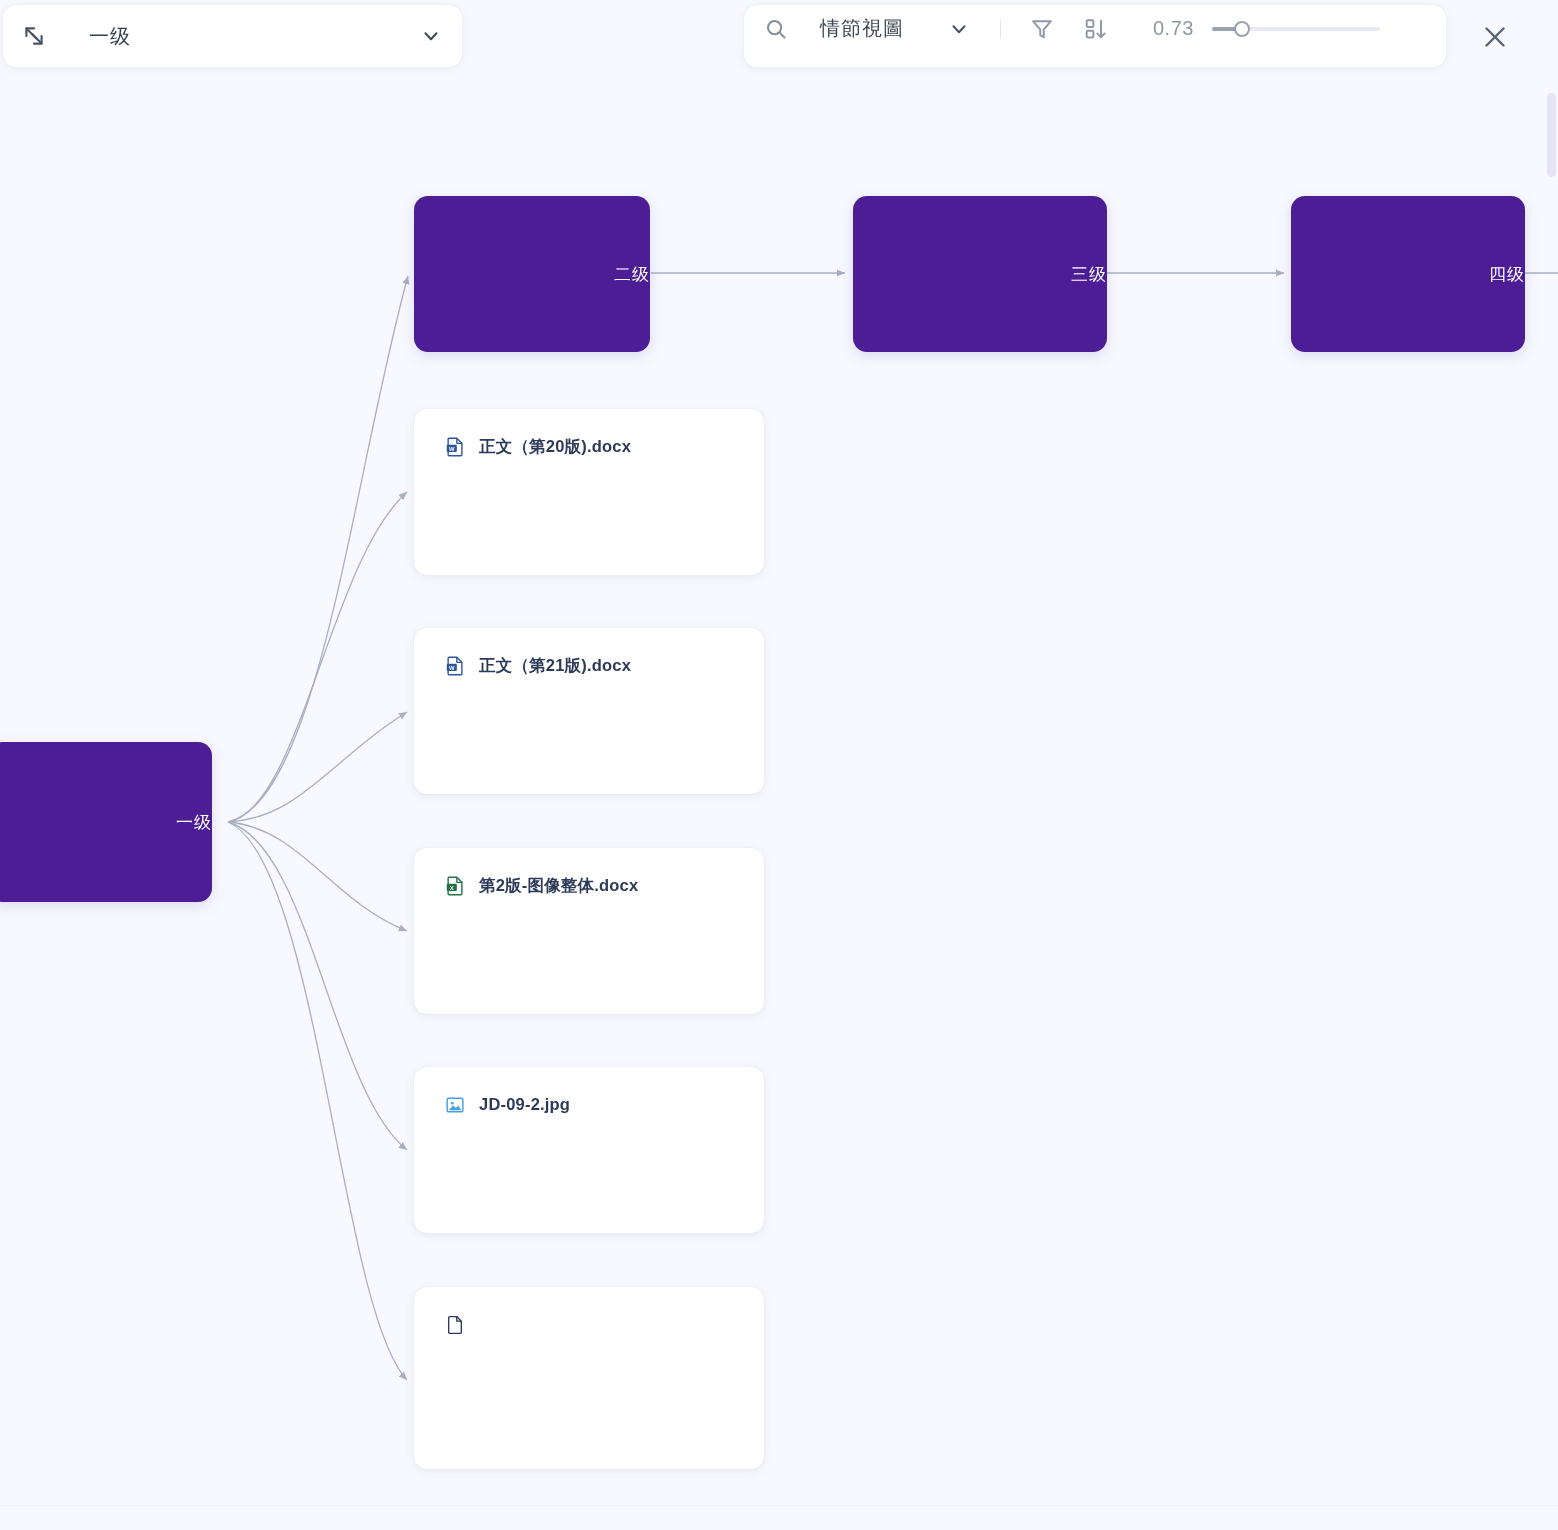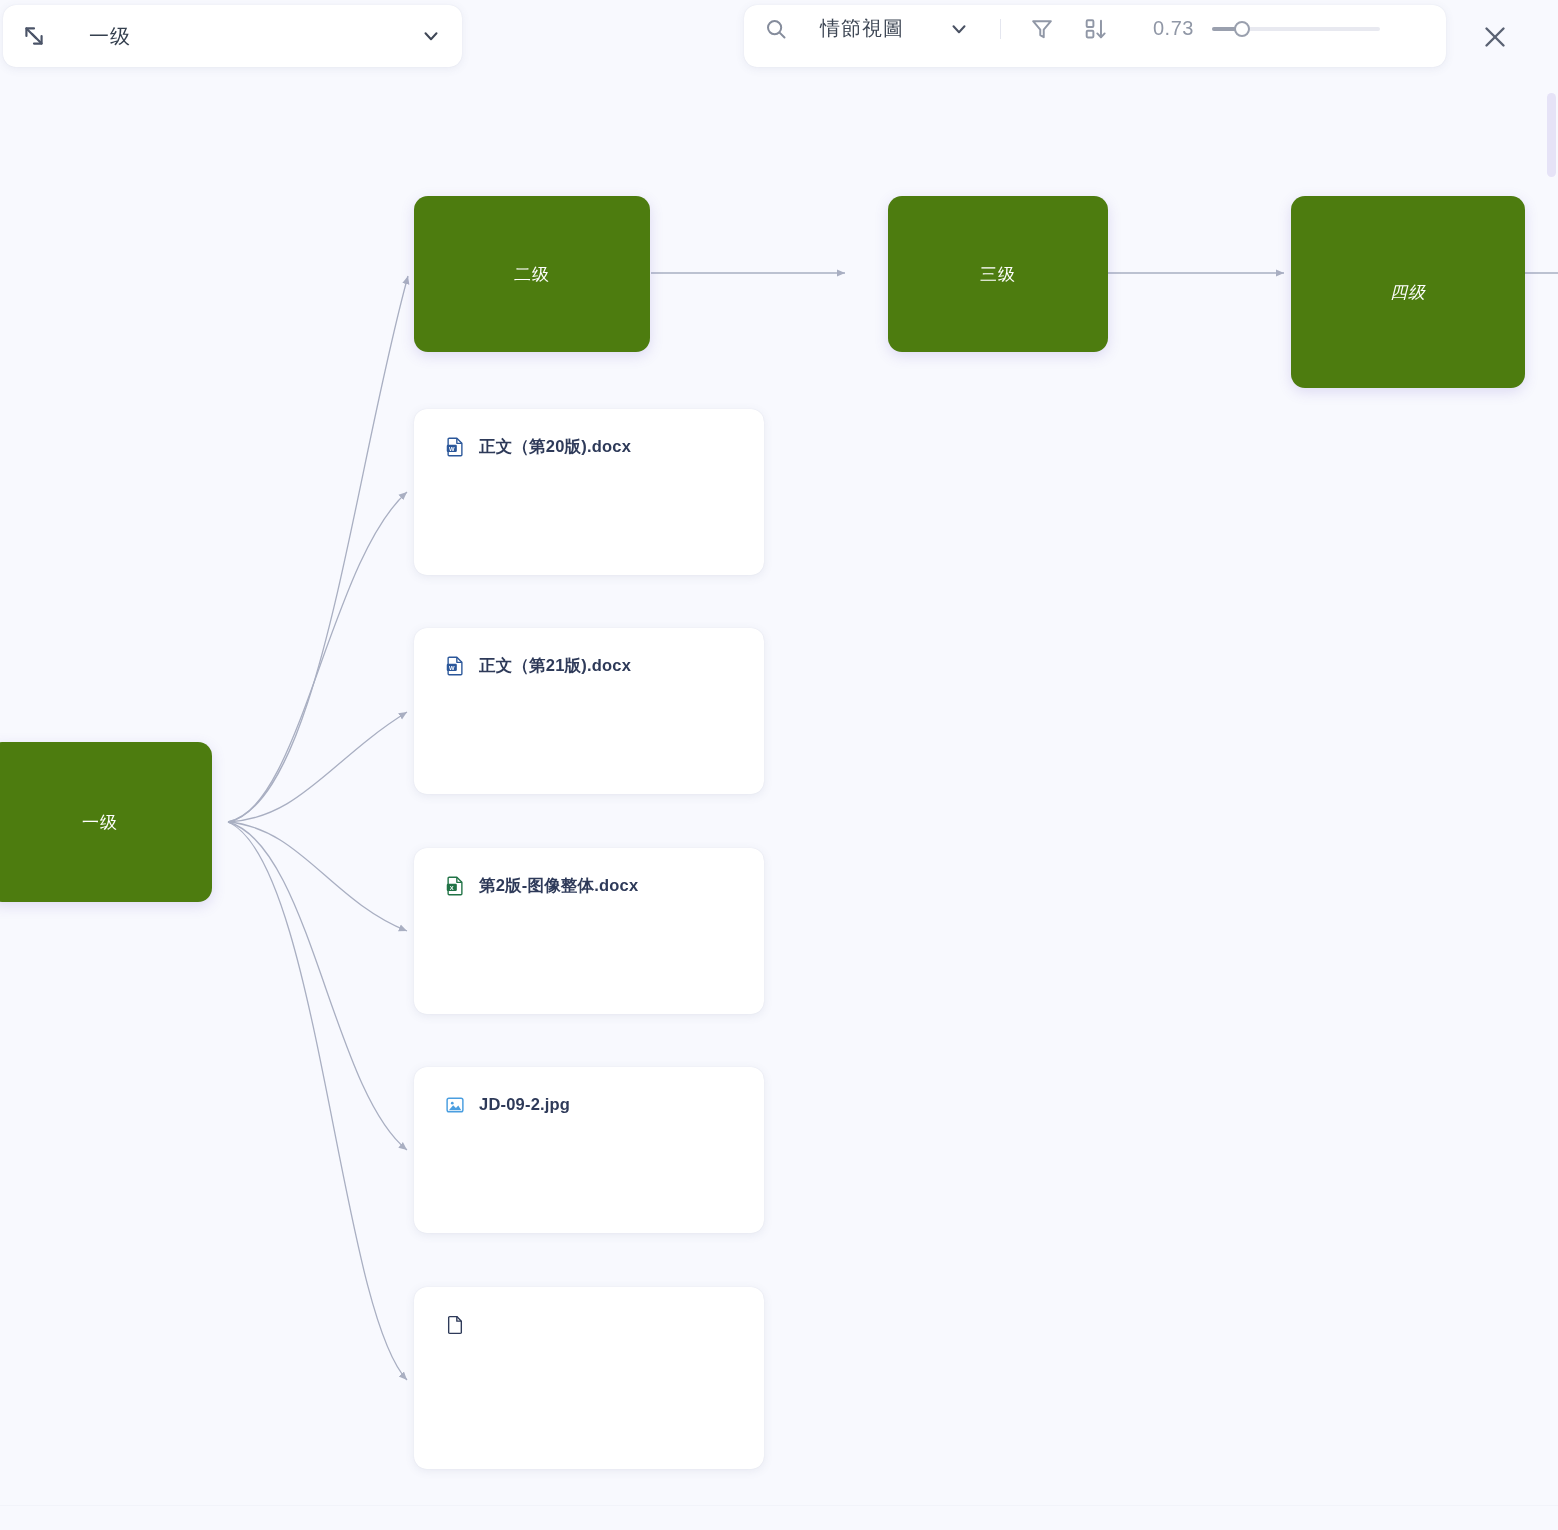--- a/index.html
+++ b/index.html
@@ -30,22 +30,23 @@
   .graph-node {
     position: absolute;
     border-radius: 14px;
     display: flex;
     align-items: center;
     justify-content: center;
     cursor: pointer;
   }
 
   .graph-node.topic {
-    background: #4d7c0f;
+    background: #4c1d95;
     box-shadow: 0 4px 14px rgba(100, 80, 190, 0.18);
+    justify-content: flex-end;
   }
 
   .graph-node.topic .node-label {
     color: #ffffff;
     font-size: 17px;
     letter-spacing: 1px;
     font-weight: 400;
     user-select: none;
   }
 
@@ -267,25 +268,25 @@
   </svg>
 
   <div class="graph-node topic" style="left:-12px; top:742px; width:224px; height:160px;">
     <span class="node-label">一级</span>
   </div>
 
   <div class="graph-node topic" style="left:414px; top:196px; width:236px; height:156px;">
     <span class="node-label">二级</span>
   </div>
 
-  <div class="graph-node topic" style="left:853px; top:196px; width:220px; height:156px;margin-left:35px;">
+  <div class="graph-node topic" style="left:853px; top:196px; width:254px; height:156px;">
     <span class="node-label">三级</span>
   </div>
 
-  <div class="graph-node topic" style="left:1291px; top:196px; width:234px; height:192px;font-style:italic;">
+  <div class="graph-node topic" style="left:1291px; top:196px; width:234px; height:156px;">
     <span class="node-label">四级</span>
   </div>
 
   <div class="file-card" style="left:414px; top:409px; width:350px; height:166px;">
     <div class="file-row">
       <span class="file-icon">
         <svg viewBox="0 0 24 24" width="22" height="22" xmlns="http://www.w3.org/2000/svg">
           <path d="M14 2.5 H5.6 a1.1 1.1 0 0 0 -1.1 1.1 v16.8 a1.1 1.1 0 0 0 1.1 1.1 h12.8 a1.1 1.1 0 0 0 1.1 -1.1 V8 z" fill="none" stroke="#2b579a" stroke-width="1.5" stroke-linejoin="round"></path>
           <path d="M14 2.5 V8 h5.5" fill="none" stroke="#2b579a" stroke-width="1.5" stroke-linejoin="round"></path>
           <rect x="3" y="9.5" width="11" height="8" rx="1.3" fill="#2b579a"></rect>

